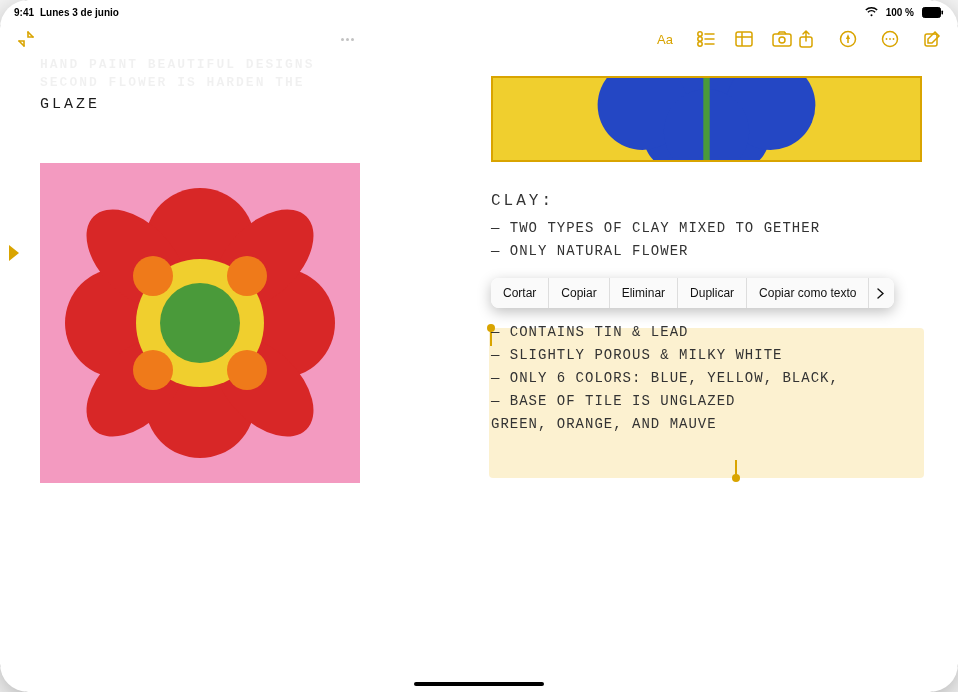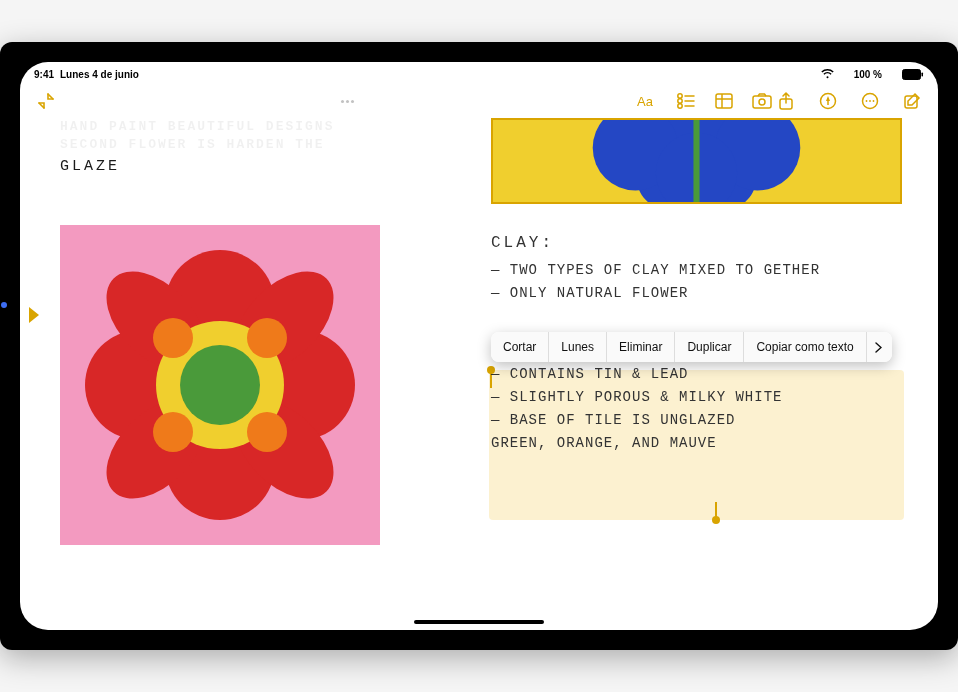--- a/index.html
+++ b/index.html
@@ -6,24 +6,24 @@
     body {
       display: flex;
       align-items: center;
       justify-content: center;
       min-height: 692px;
       background: #f5f5f5;
       font-family: -apple-system, BlinkMacSystemFont, "Segoe UI", sans-serif;
     }
     .ipad-frame {
       width: 958px;
-      height: 608px;
+      height: 692px;
       background: #000;
-      border-radius: 12px;
-      padding: 20px;
+      border-radius: 32px;
+      padding: 0;
       position: relative;
       box-shadow: 0 8px 30px rgba(0,0,0,0.3);
     }
     .screen {
       width: 100%;
       height: 100%;
       background: #fff;
       border-radius: 28px;
       overflow: hidden;
       position: relative;
@@ -33,21 +33,21 @@
       height: 22px;
       display: flex;
       align-items: center;
       justify-content: space-between;
       padding: 2px 14px 0;
       font-size: 10px;
       font-weight: 600;
       color: #000;
     }
     .status-left { display: flex; gap: 6px; align-items: center; }
-    .status-right { display: flex; gap: 20px; align-items: center; }
+    .status-right { display: flex; gap: 8px; align-items: center; }
     .wifi-icon, .battery-icon { display:inline-flex; align-items:center; }
     
     .app-toolbar {
       height: 34px;
       display: flex;
       align-items: center;
       justify-content: space-between;
       padding: 0 14px;
     }
     .toolbar-group { display:flex; gap: 18px; align-items:center; }
@@ -63,21 +63,21 @@
     
     .content {
       position: absolute;
       top: 56px; left: 0; right: 0; bottom: 0;
       padding: 0 36px 16px 40px;
       display: grid;
       grid-template-columns: 1fr 1fr;
       column-gap: 20px;
     }
     .left-col { position: relative; }
-    .right-col { position: relative; }
+    .right-col { position: relative; margin-top: 20px; }
     .faded-text {
       font-family: "Courier New", monospace;
       letter-spacing: 2px;
       font-size: 13px;
       line-height: 18px;
       color: rgba(0,0,0,0.06);
       font-weight: 600;
     }
     .glaze-label {
       font-family: "Courier New", monospace;
@@ -138,21 +138,21 @@
     .sel-handle.tl::after, .sel-handle.br::after {
       content:""; position:absolute; width:2px; height:16px; background:#d9a400;
     }
     .sel-handle.tl { left:-4px; top:248px; }
     .sel-handle.tl::after { left:3px; top:6px; }
     .sel-handle.br { right:182px; top:398px; }
     .sel-handle.br::after { left:3px; top:-14px; }
     
     .context-menu {
       position: absolute;
-      top: 214px;
+      top: 202px;
       left: 0;
       display: flex;
       background: rgba(250,250,250,0.98);
       border-radius: 8px;
       box-shadow: 0 4px 14px rgba(0,0,0,0.25);
       font-size: 12px;
       color: #111;
       overflow:hidden;
       z-index: 10;
     }
@@ -196,21 +196,21 @@
 </head>
 <body>
 
 <div class="ipad-frame">
   <div class="side-dot"></div>
   <div class="screen">
 
     <div class="status-bar">
       <div class="status-left">
         <span>9:41</span>
-        <span>Lunes 4 de junio</span>
+        <span>Lunes 3 de junio</span>
       </div>
       <div class="status-right">
         <span class="wifi-icon">
           <svg width="13" height="10" viewBox="0 0 13 10">
               <path d="M6.5 9.2a1 1 0 100-2 1 1 0 000 2zM3.4 5.7a4.5 4.5 0 016.2 0l1-1a6 6 0 00-8.2 0zM1.3 3.6a7.5 7.5 0 0110.4 0l1-1a9 9 0 00-12.4 0z" fill="#000"></path>
             </svg>
         </span>
         <span>100 %</span>
         <span class="battery-icon">
           <svg width="22" height="11" viewBox="0 0 22 11">
@@ -354,38 +354,39 @@
 
         <div class="hand-block clay-block">
           <div class="title">CLAY:</div>
           <div>— TWO TYPES OF CLAY MIXED TO GETHER</div>
           <div>— ONLY NATURAL FLOWER</div>
         </div>
 
         <div class="context-menu">
           <div class="cm-item">Cortar</div>
           <div class="cm-sep"></div>
-          <div class="cm-item">Lunes</div>
+          <div class="cm-item">Copiar</div>
           <div class="cm-sep"></div>
           <div class="cm-item">Eliminar</div>
           <div class="cm-sep"></div>
           <div class="cm-item">Duplicar</div>
           <div class="cm-sep"></div>
           <div class="cm-item">Copiar como texto</div>
           <div class="cm-sep"></div>
           <div class="cm-more">
             <svg viewBox="0 0 7 11">
                 <path d="M1 1l5 4.5L1 10" stroke="#111" stroke-width="1.4" fill="none" stroke-linecap="round"></path>
               </svg>
           </div>
         </div>
 
         <div class="hand-block glaze-block">
           <div>— CONTAINS TIN &amp; LEAD</div>
           <div>— SLIGHTLY POROUS &amp; MILKY WHITE</div>
+          <div>— ONLY 6 COLORS: BLUE, YELLOW, BLACK,</div>
           <div>— BASE OF TILE IS UNGLAZED</div>
           <div>   GREEN, ORANGE, AND MAUVE</div>
         </div>
       </div>
     </div>
 
     <div class="home-indicator"></div>
   </div>
 </div>
 

